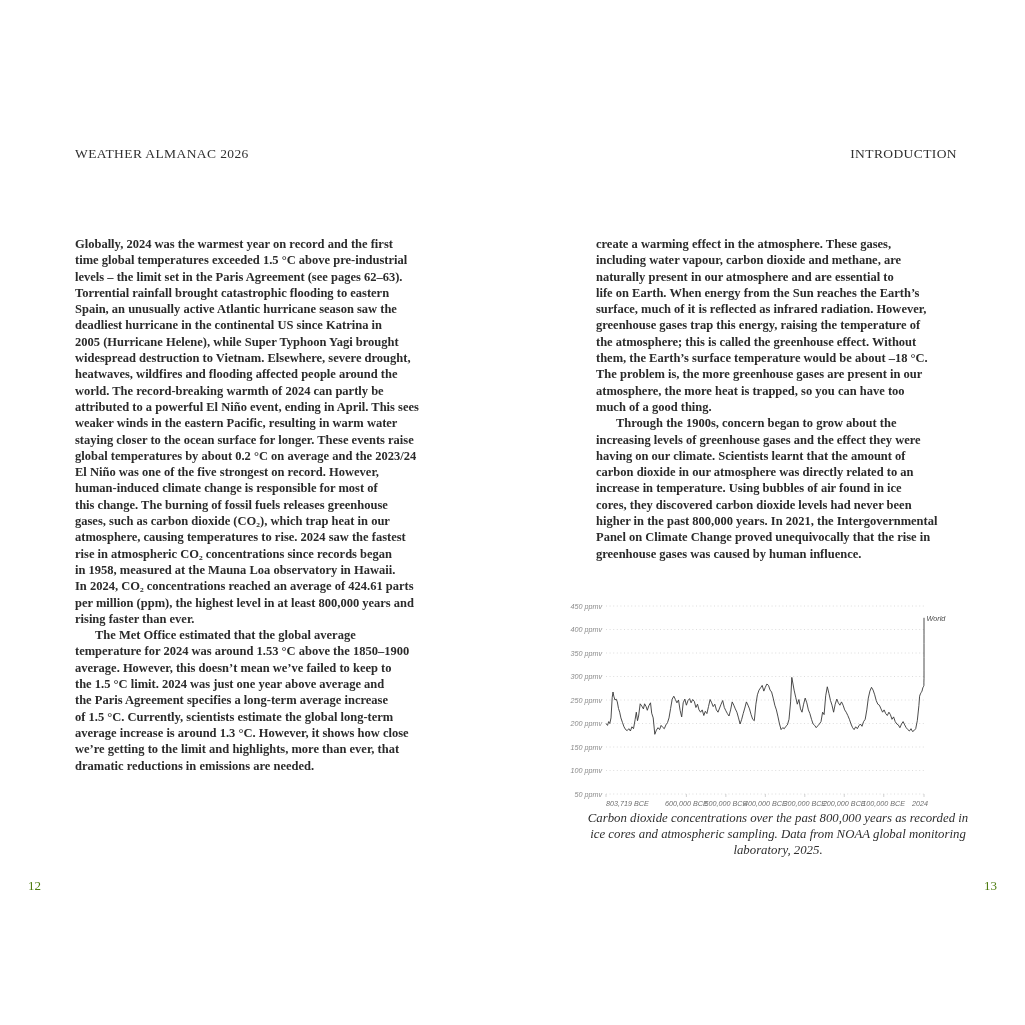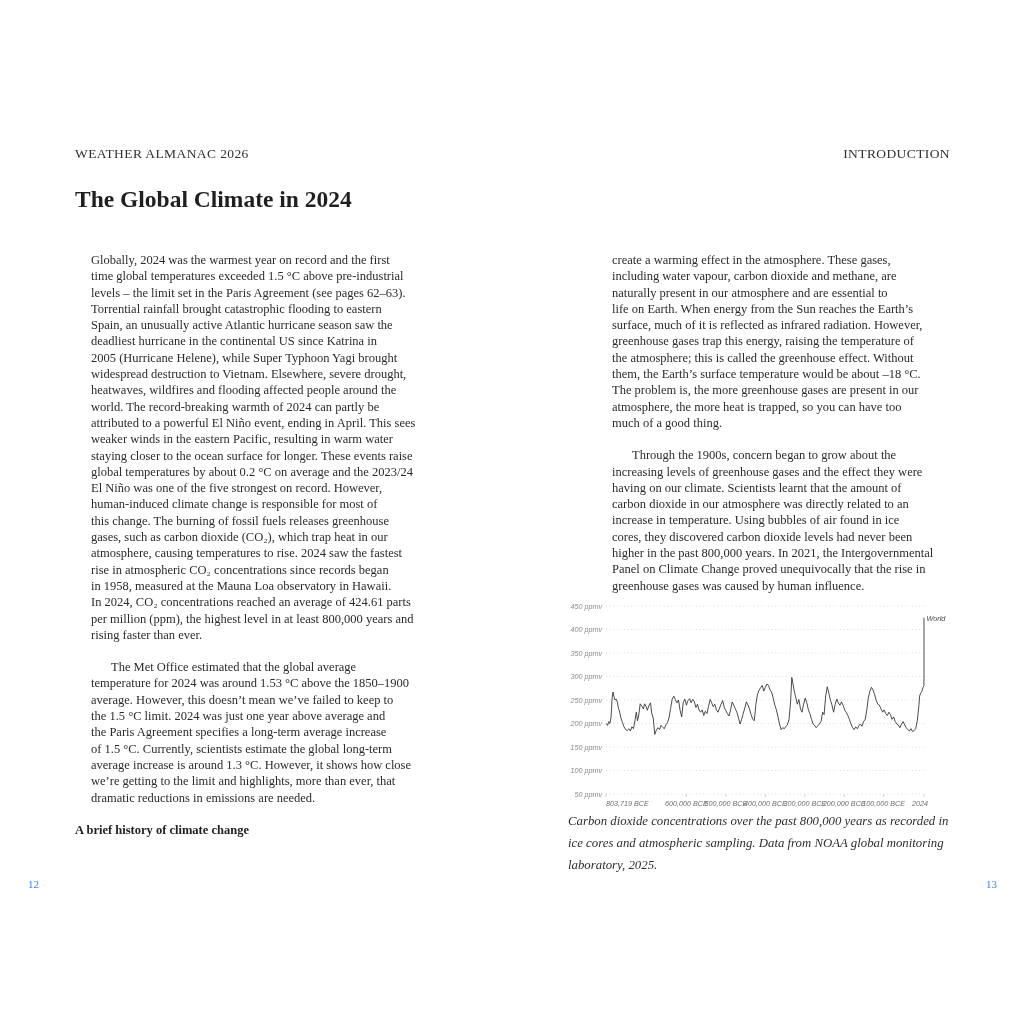--- a/index.html
+++ b/index.html
@@ -1,43 +1,42 @@
 <!DOCTYPE html>
 <html><head>
 <meta charset="utf-8">
 <style>
   html,body{margin:0;padding:0;background:#ffffff;}
   .page{position:relative;width:1025px;height:1025px;background:#ffffff;overflow:hidden;
         font-family:"Liberation Serif", serif;color:#2b2b2b;}
   .running-head{position:absolute;top:146px;font-size:13.5px;letter-spacing:0.4px;color:#303030;}
   .running-head.left{left:75px;}
-  .running-head.right{right:75px;text-align:right;}
+  .running-head.right{right:68px;text-align:right;}
   .title{position:absolute;left:75px;top:186px;margin:0;font-size:23.5px;font-weight:700;color:#1f1f1f;}
   .col{position:absolute;top:236px;}
   .left-col{left:75px;width:470px;}
   .right-col{left:596px;width:450px;}
-  .body{margin:16px;font-size:12.5px;line-height:16.3px;white-space:pre-line;color:#2b2b2b;}
+  .body{margin:0;font-size:12.5px;line-height:16.3px;white-space:pre-line;color:#2b2b2b;font-weight:bold;}
   .body.indent{text-indent:20px;}
   .subhead{margin:12px 0 0 0;font-size:12.5px;line-height:16.3px;font-weight:700;color:#222;}
   .chart{position:absolute;left:566px;top:596px;width:385px;height:212px;font-style:italic;}
   .chart svg{font-family:"Liberation Sans", sans-serif;}
   .caption{position:absolute;left:568px;top:810px;width:420px;margin:0;
-           font-size:12.8px;line-height:22px;font-style:italic;white-space:pre-line;color:#2e2e2e;}
-  .folio{position:absolute;top:878px;font-size:11px;color:#3b82f6;}
+           font-size:12.8px;line-height:16px;font-style:italic;white-space:pre-line;color:#2e2e2e;text-align:center;}
+  .folio{position:absolute;top:878px;font-size:13px;color:#4d7c0f;}
   .folio-left{left:28px;}
   .folio-right{right:28px;text-align:center;}
 </style>
 </head>
 <body>
 
 <div class="page">
   <div class="running-head left">WEATHER ALMANAC 2026</div>
   <div class="running-head right">INTRODUCTION</div>
 
-  <h1 class="title">The Global Climate in 2024</h1>
 
   <div class="col left-col">
     <p class="body">Globally, 2024 was the warmest year on record and the first
 time global temperatures exceeded 1.5 °C above pre-industrial
 levels – the limit set in the Paris Agreement (see pages 62–63).
 Torrential rainfall brought catastrophic flooding to eastern
 Spain, an unusually active Atlantic hurricane season saw the
 deadliest hurricane in the continental US since Katrina in
 2005 (Hurricane Helene), while Super Typhoon Yagi brought
 widespread destruction to Vietnam. Elsewhere, severe drought,
@@ -59,21 +58,20 @@
 rising faster than ever.</p>
     <p class="body indent">The Met Office estimated that the global average
 temperature for 2024 was around 1.53 °C above the 1850–1900
 average. However, this doesn’t mean we’ve failed to keep to
 the 1.5 °C limit. 2024 was just one year above average and
 the Paris Agreement specifies a long-term average increase
 of 1.5 °C. Currently, scientists estimate the global long-term
 average increase is around 1.3 °C. However, it shows how close
 we’re getting to the limit and highlights, more than ever, that
 dramatic reductions in emissions are needed.</p>
-    <h2 class="subhead">A brief history of climate change</h2>
   </div>
 
   <div class="col right-col">
     <p class="body">create a warming effect in the atmosphere. These gases,
 including water vapour, carbon dioxide and methane, are
 naturally present in our atmosphere and are essential to
 life on Earth. When energy from the Sun reaches the Earth’s
 surface, much of it is reflected as infrared radiation. However,
 greenhouse gases trap this energy, raising the temperature of
 the atmosphere; this is called the greenhouse effect. Without

